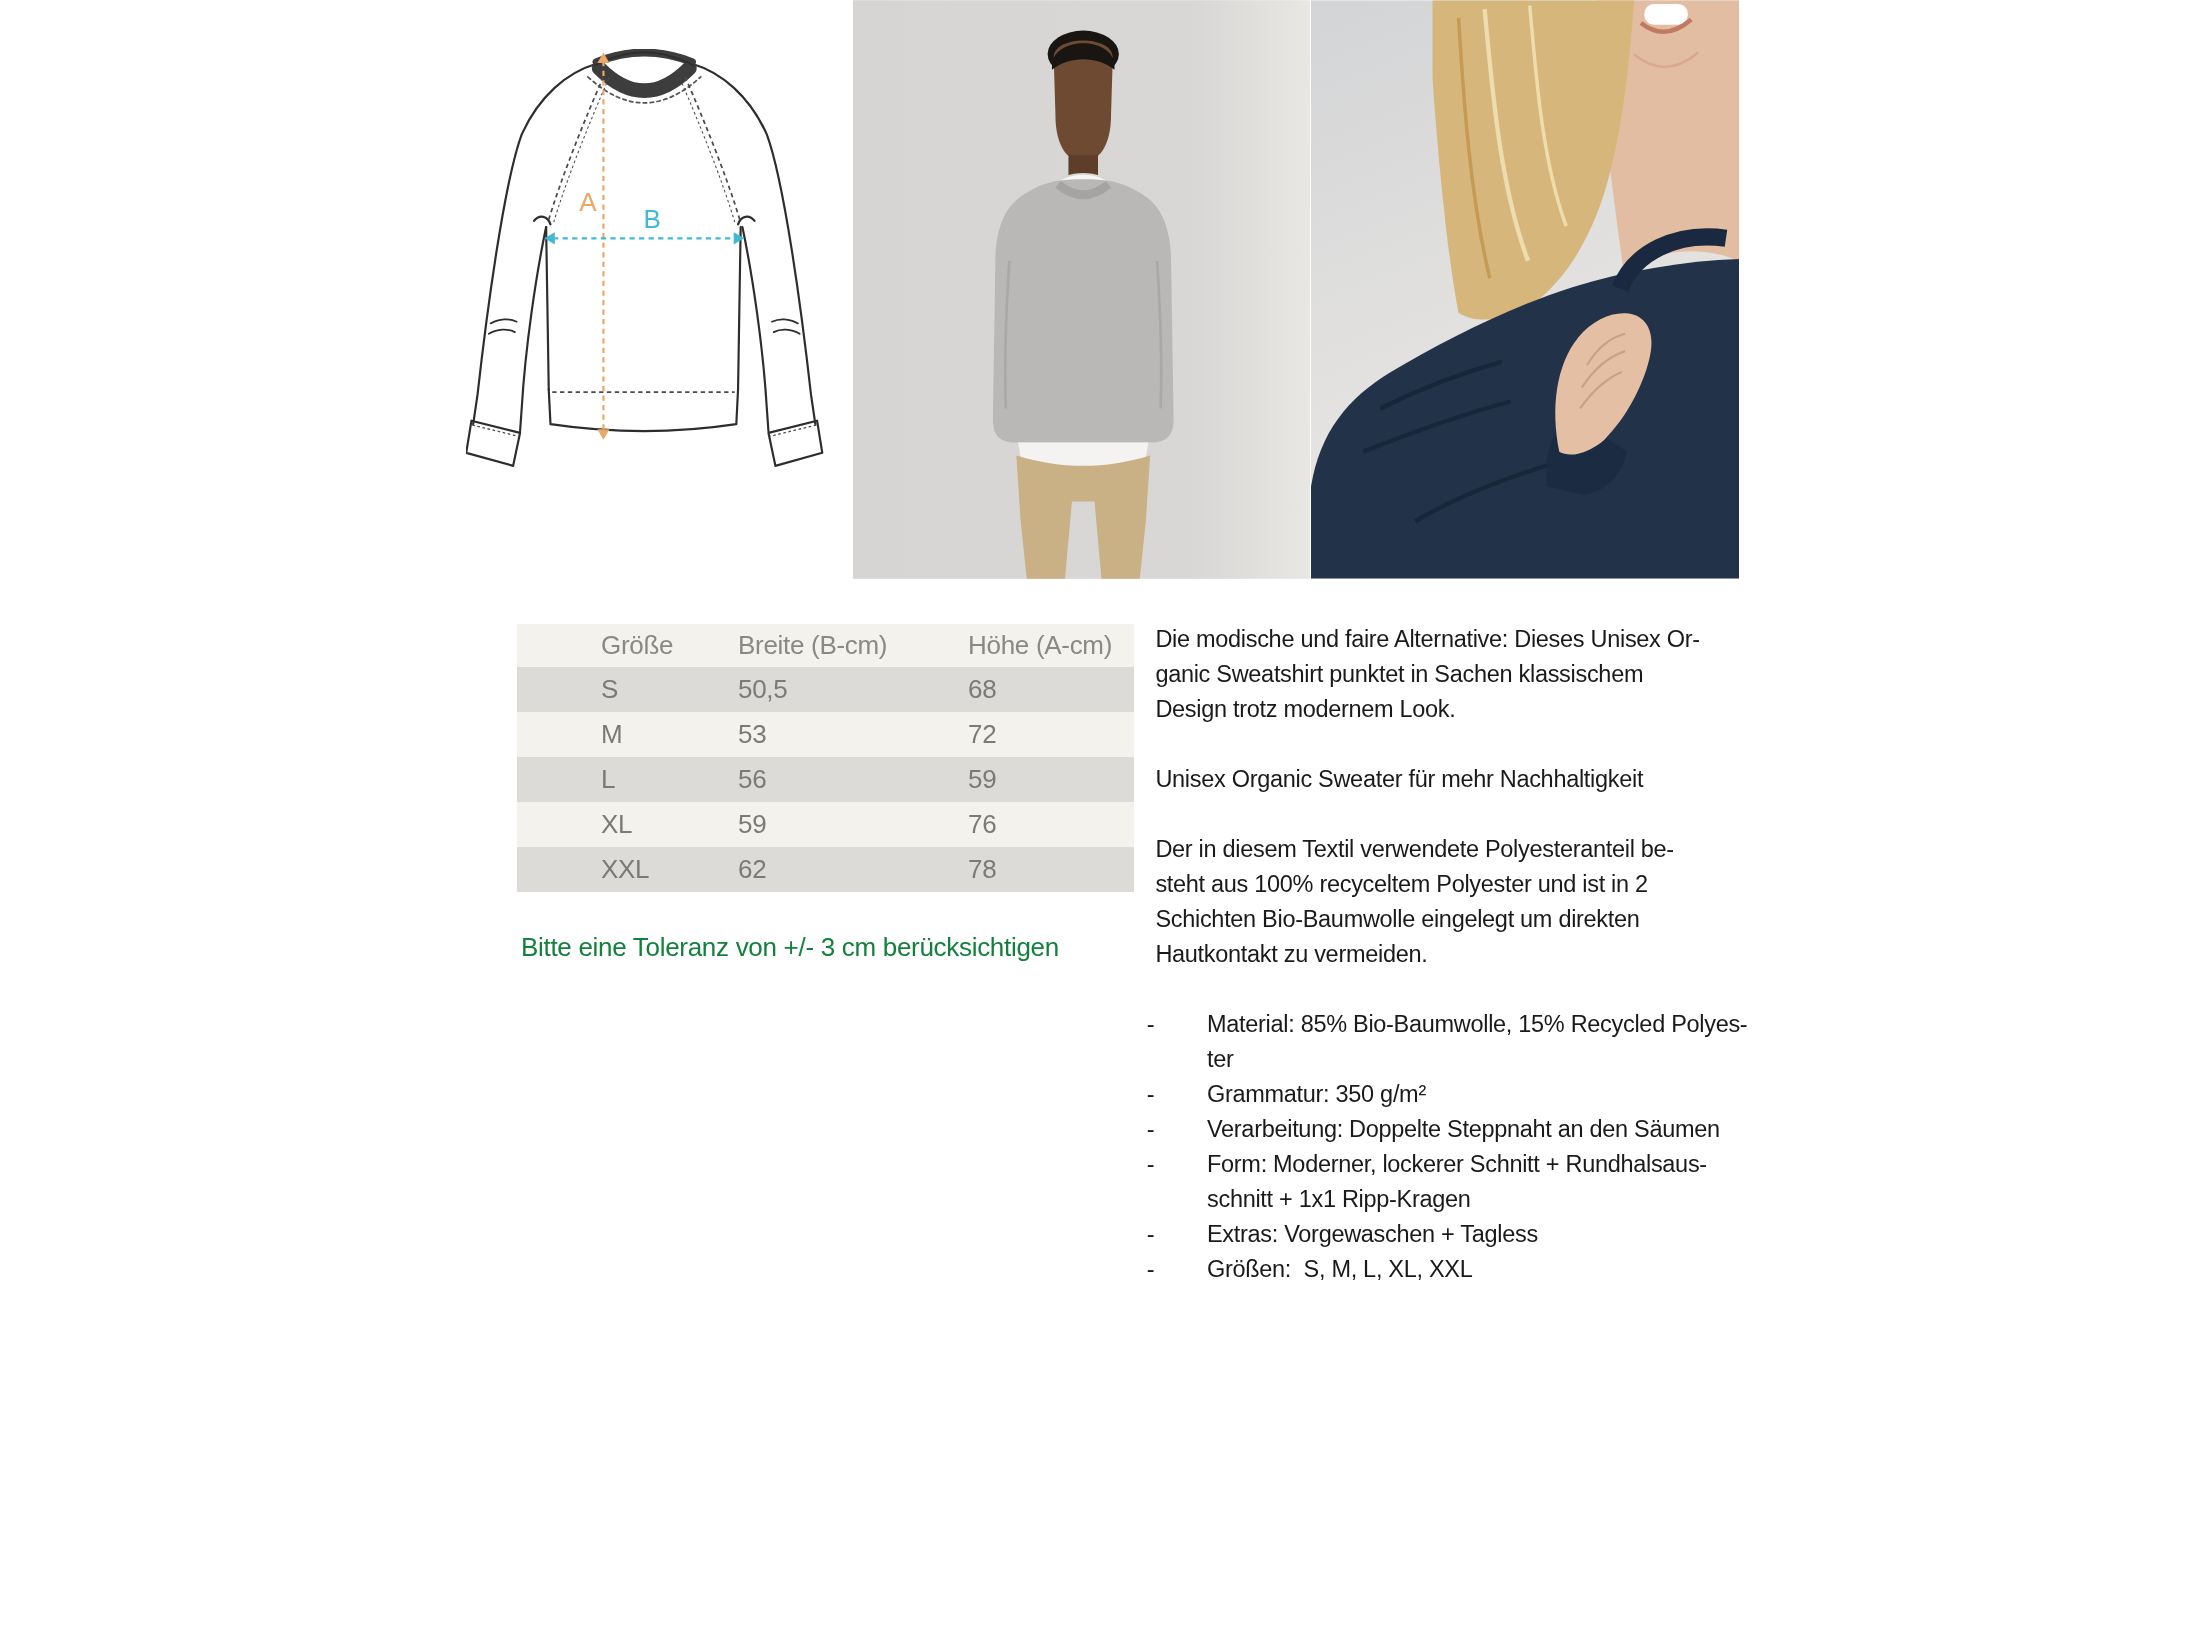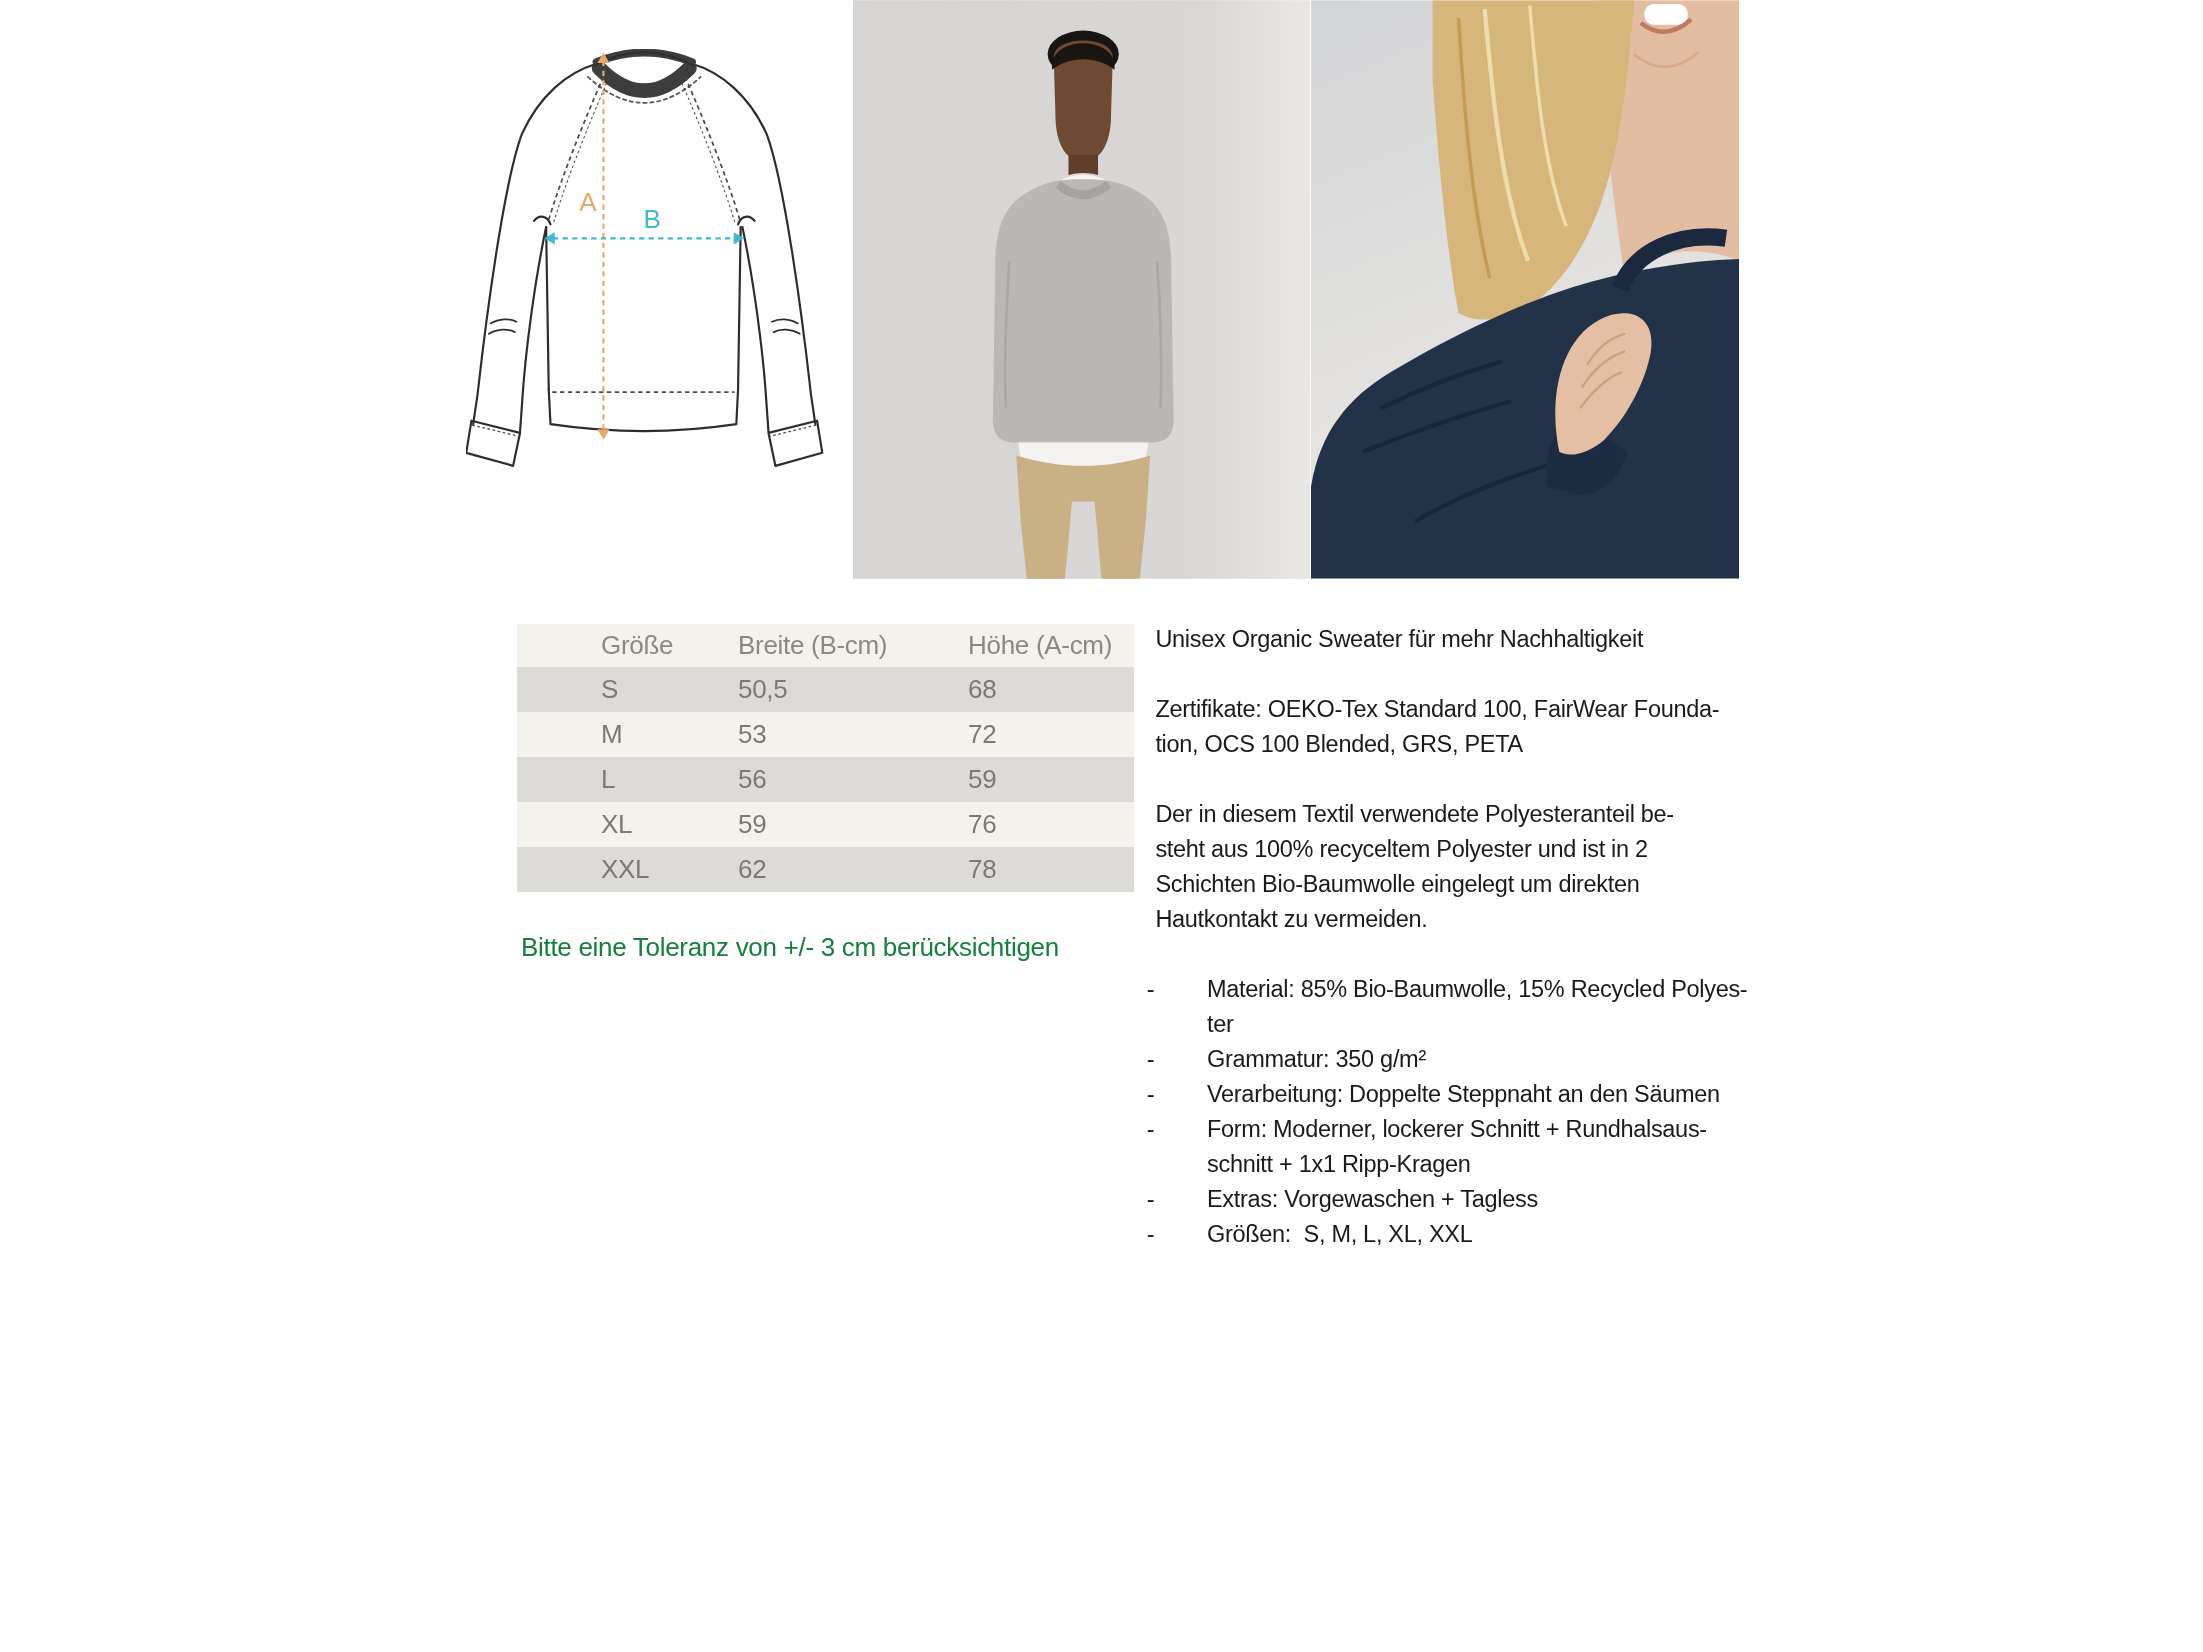--- a/index.html
+++ b/index.html
@@ -186,23 +186,24 @@
   <div class="t-row t-data alt">
     <span class="t-cell c1">XXL</span>
     <span class="t-cell">62</span>
     <span class="t-cell">78</span>
   </div>
 </div>
 
 <div class="tolerance">Bitte eine Toleranz von +/- 3 cm berücksichtigen</div>
 
 <div class="description">
+  <p>Die modische und faire Alternative: Dieses Unisex Or-
+ganic Sweatshirt punktet in Sachen klassischem
+Design trotz modernem Look.</p>
   <p>Unisex Organic Sweater für mehr Nachhaltigkeit</p>
-  <p>Zertifikate: OEKO-Tex Standard 100, FairWear Founda-
-tion, OCS 100 Blended, GRS, PETA</p>
   <p>Der in diesem Textil verwendete Polyesteranteil be-
 steht aus 100% recyceltem Polyester und ist in 2
 Schichten Bio-Baumwolle eingelegt um direkten
 Hautkontakt zu vermeiden.</p>
   <div class="bullets">
     <div class="bullet">
       <span class="dash">-</span>
       <span class="btext">Material: 85% Bio-Baumwolle, 15% Recycled Polyes-
 ter</span>
     </div>

